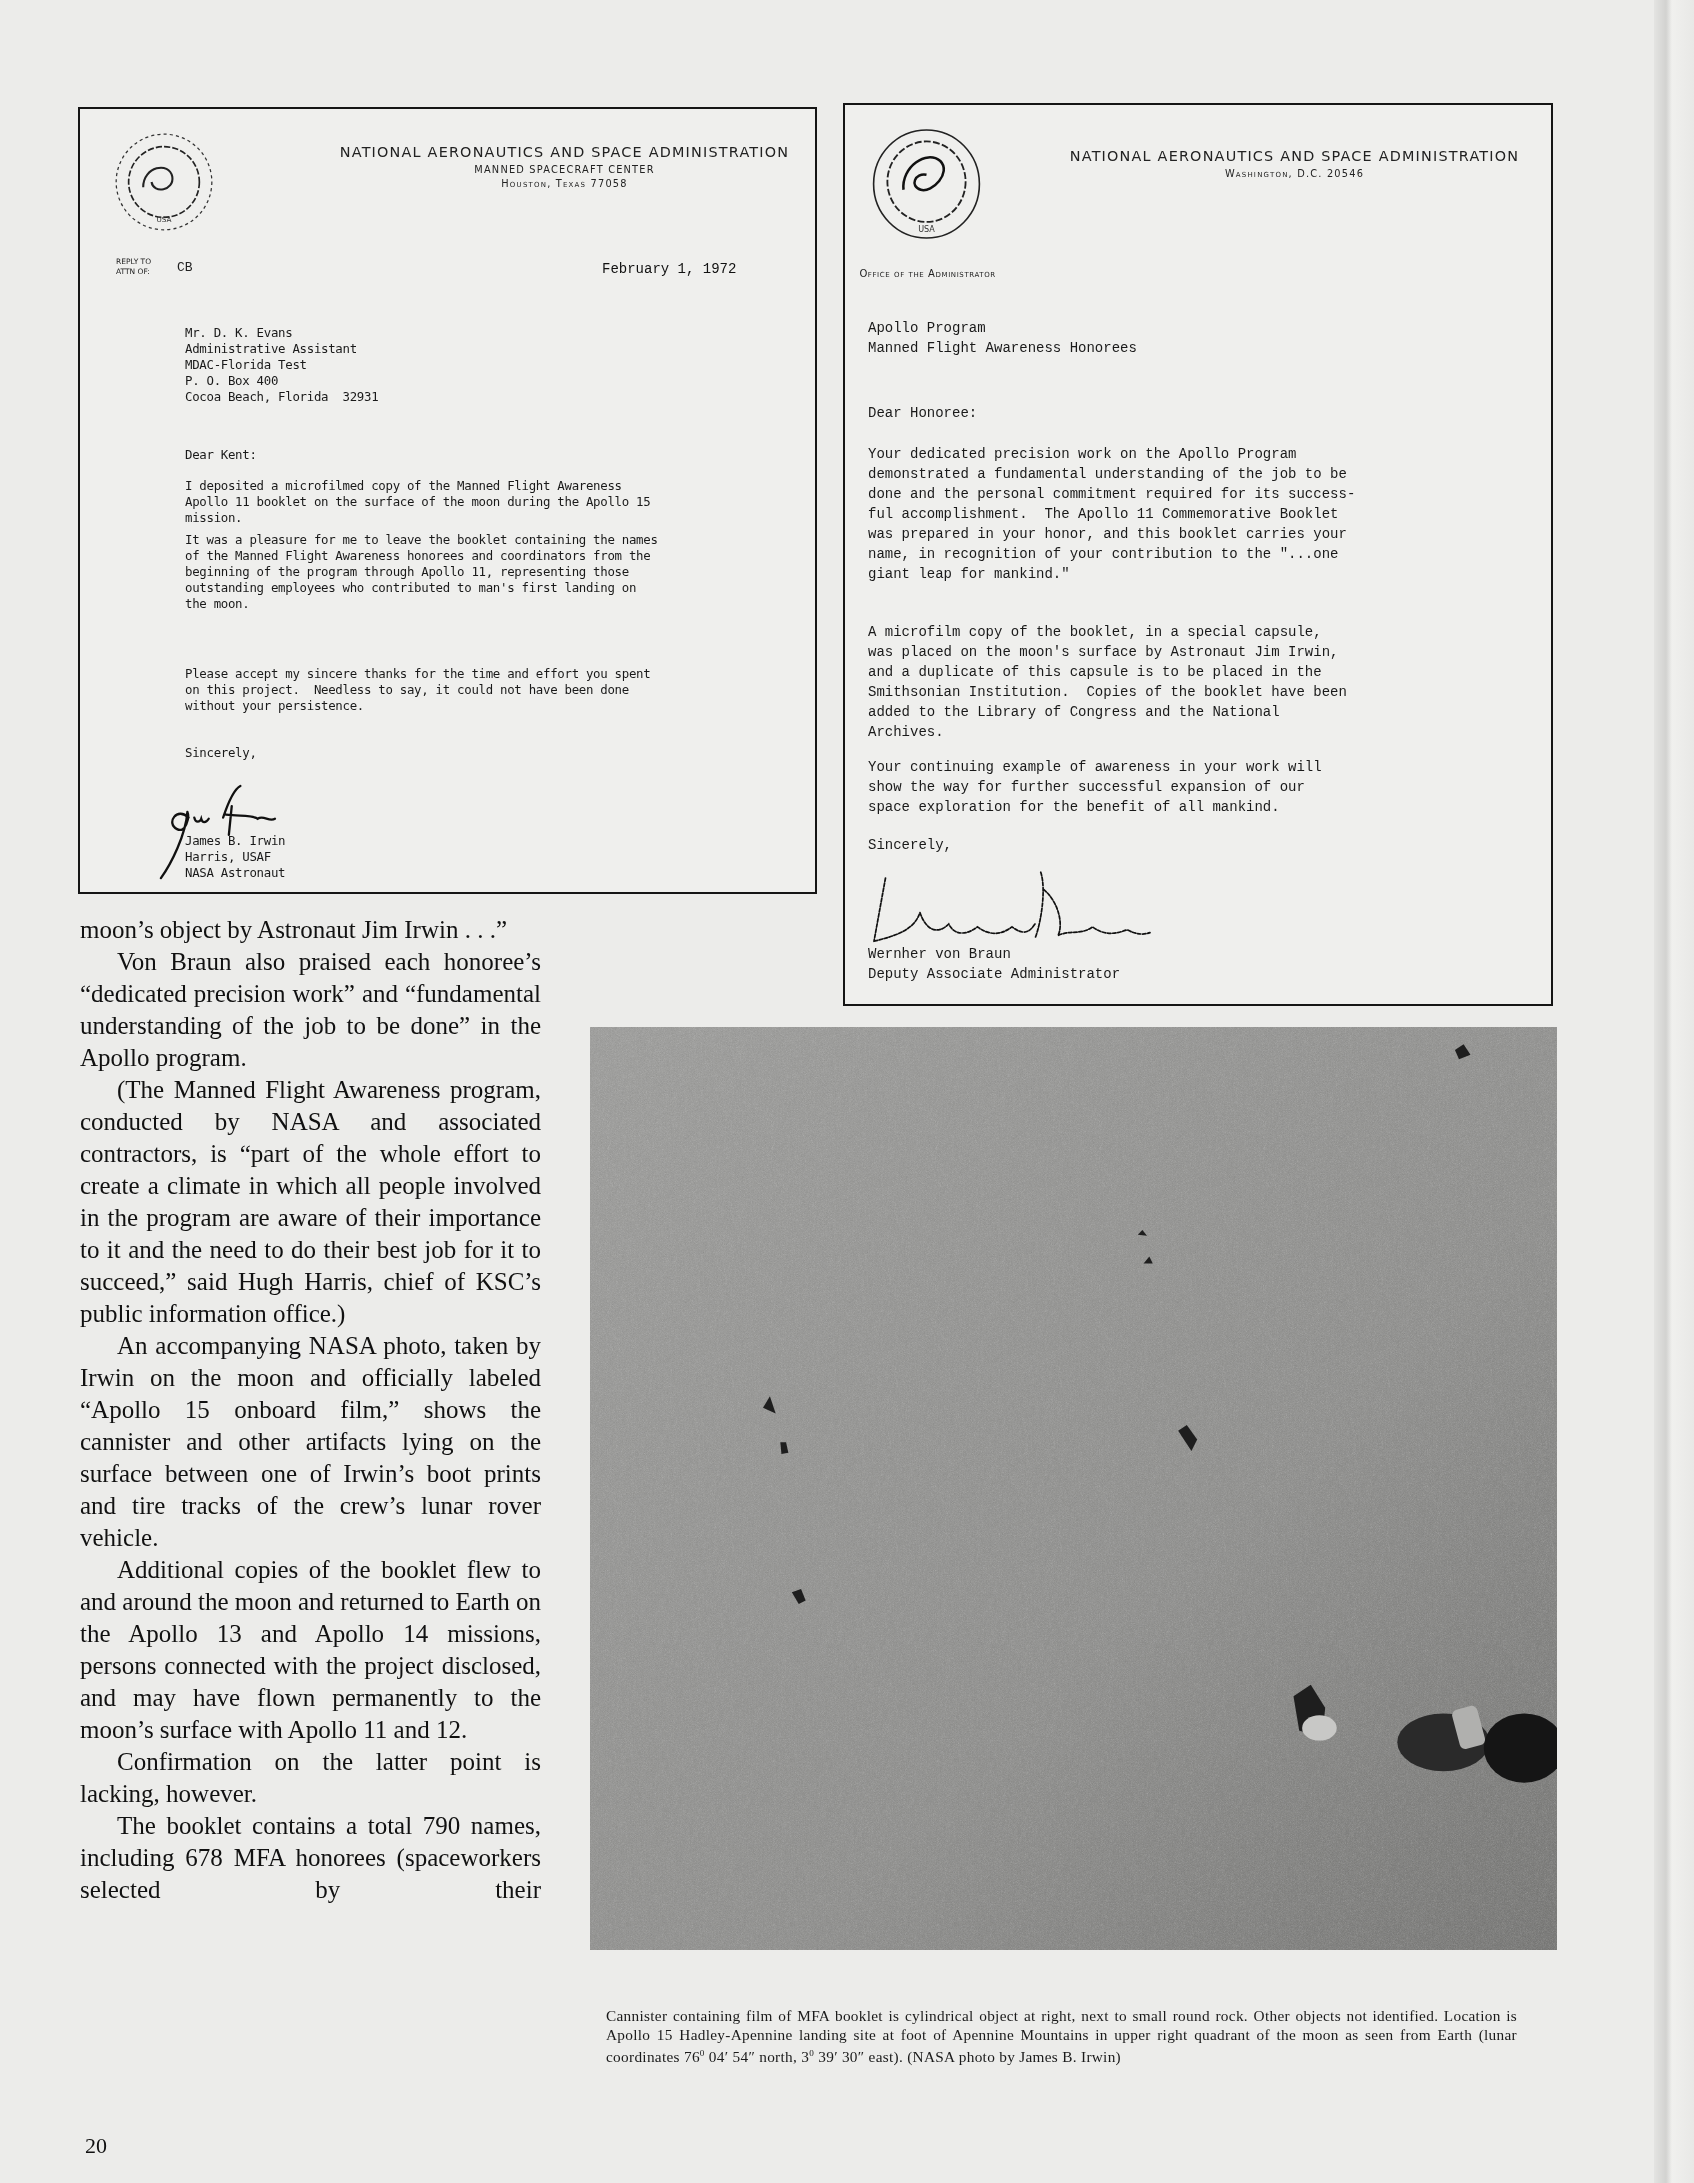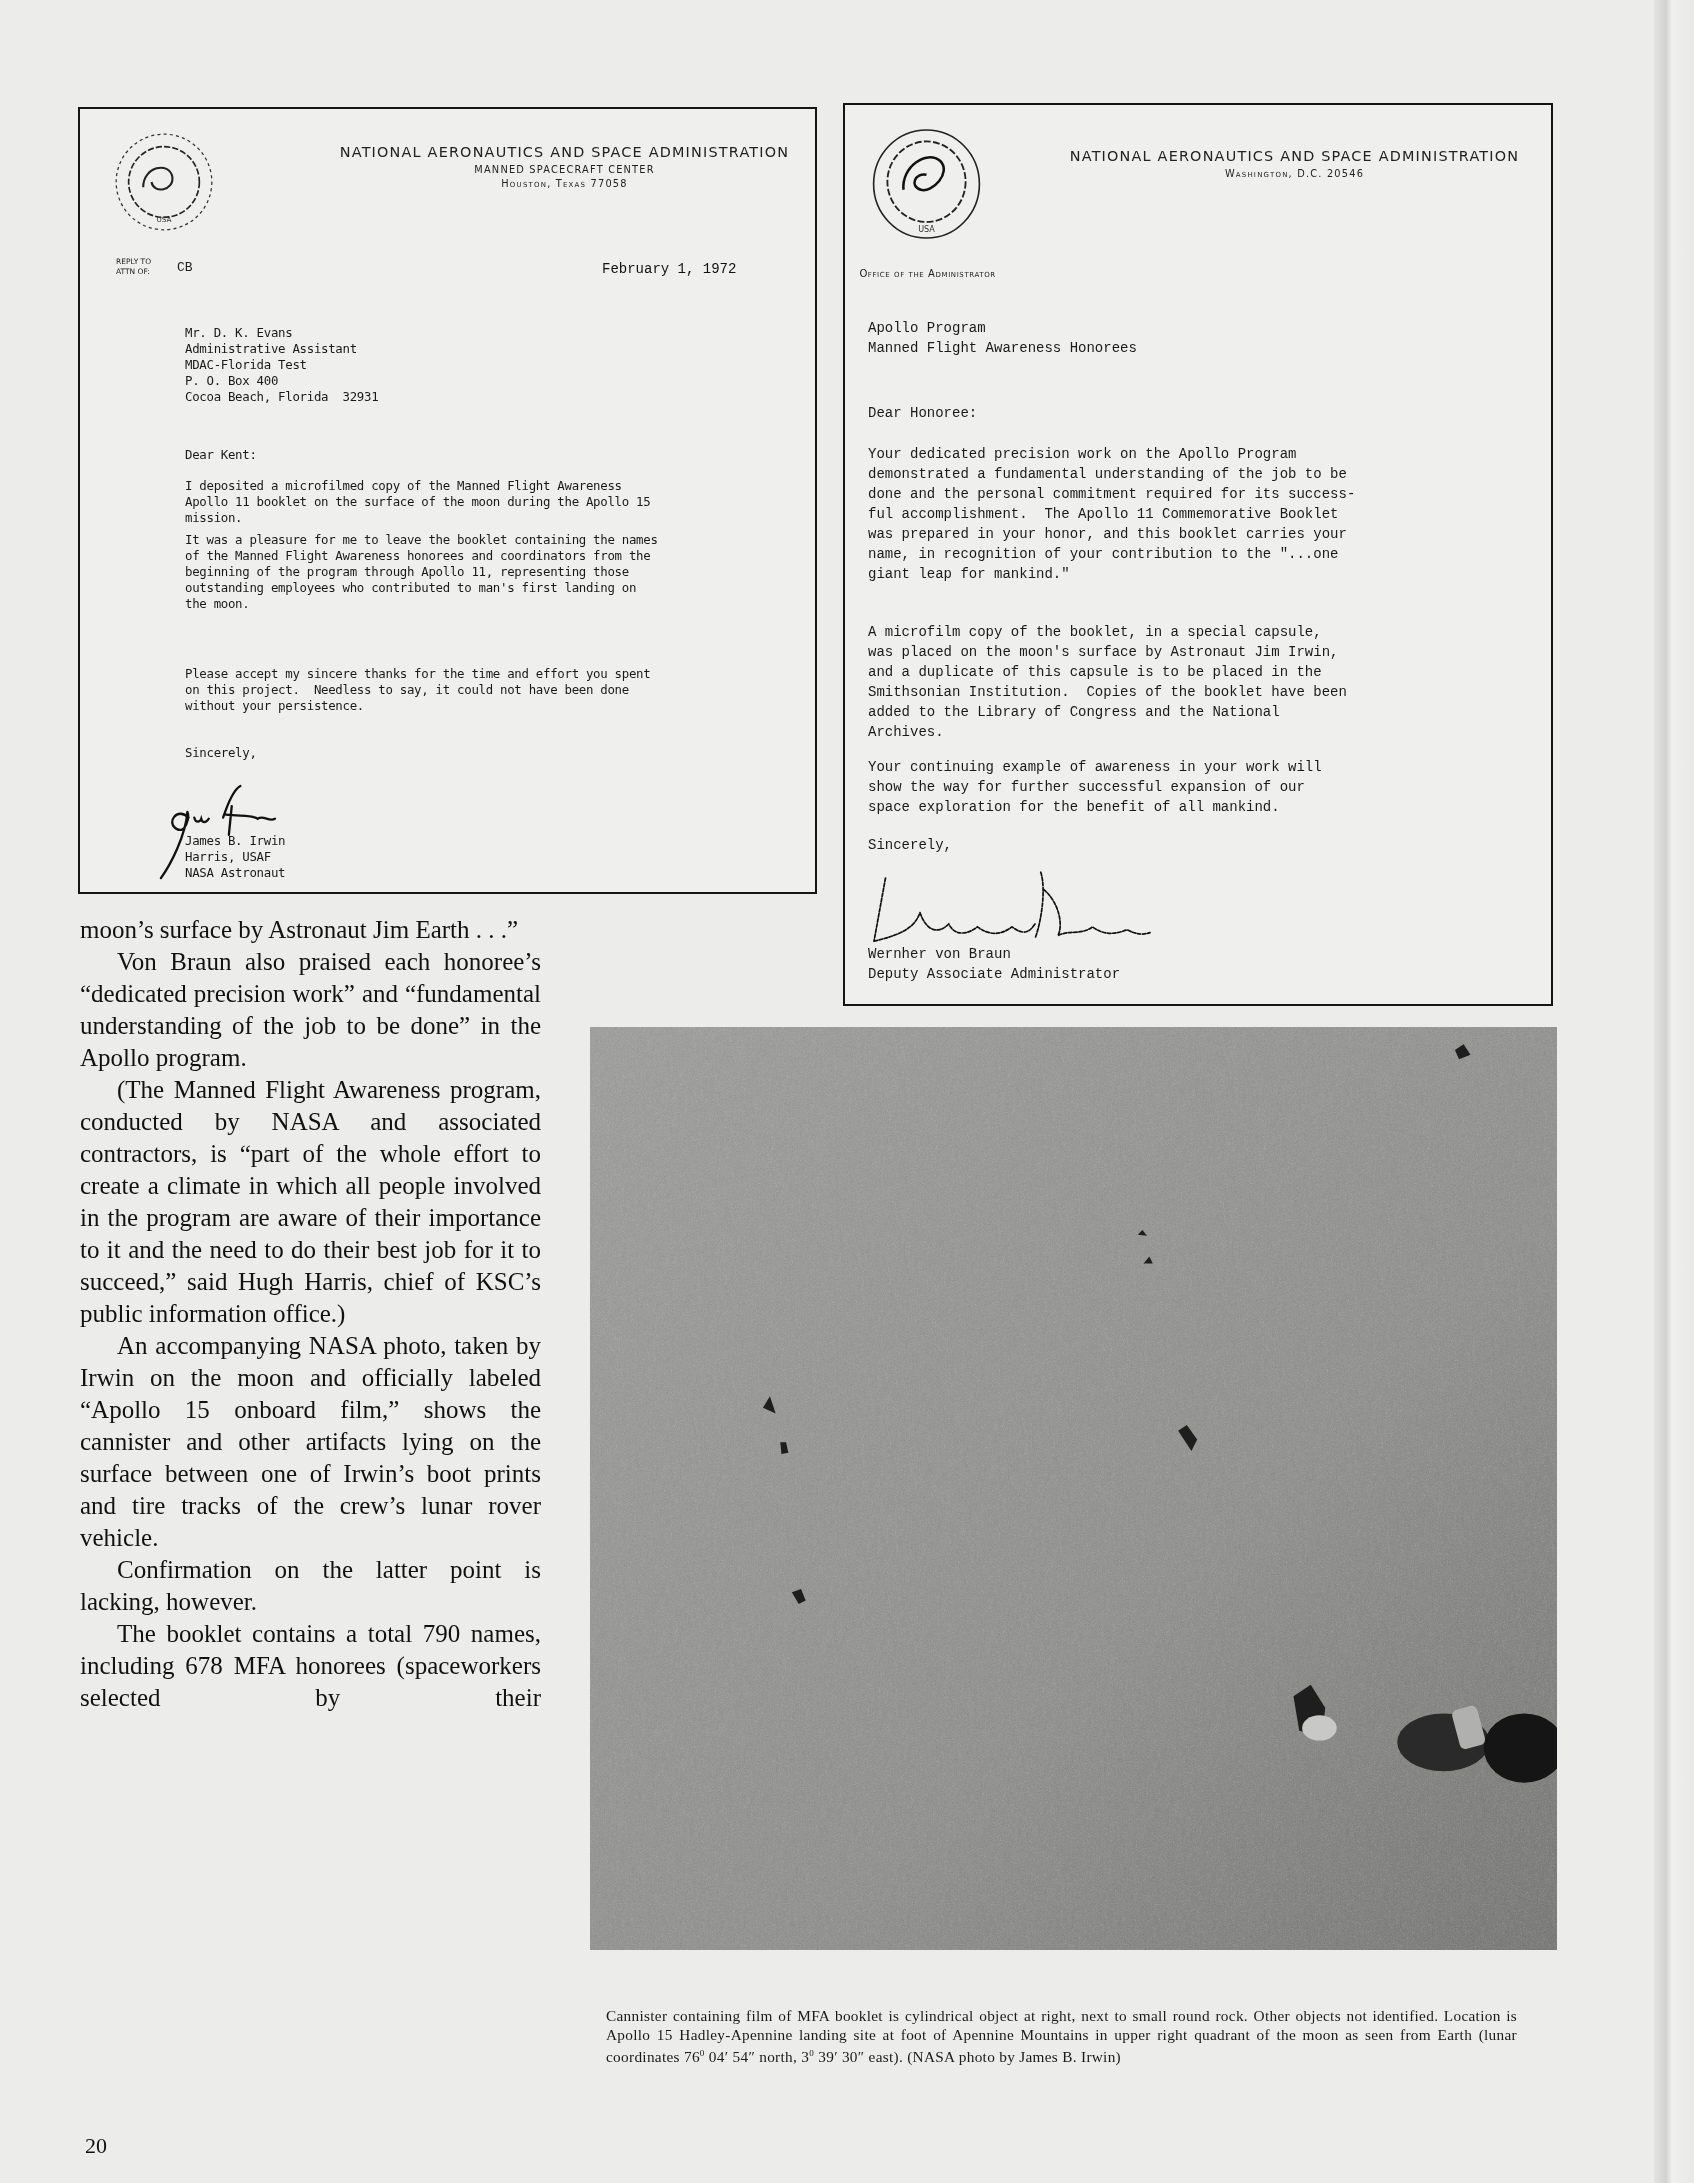--- a/index.html
+++ b/index.html
@@ -196,24 +196,25 @@
 space exploration for the benefit of all mankind.</div>
   <div class="block mono2" id="l2-closing">Sincerely,</div>
   <svg class="sig2" viewBox="0 0 520 160">
     <path d="M40 40 L20 150 M20 150 C60 140, 90 130, 100 100 C110 130, 130 140, 150 120 C160 140, 180 140, 200 125 C220 140, 240 140, 260 125 C280 140, 290 135, 300 120 M310 30 C320 60, 310 120, 300 145 M315 60 C340 80, 350 120, 340 140 C360 130, 380 140, 400 125 C420 140, 440 138, 460 130 C480 140, 490 138, 500 135" fill="none" stroke="#111" stroke-width="3" stroke-dasharray="6 3" stroke-linecap="round"></path>
   </svg>
   <div class="block mono2" id="l2-signer">Wernher von Braun
 Deputy Associate Administrator</div>
 </div>
 
 <div class="article">
-  <p class="last" style="text-align-last:left">moon’s surface by Astronaut Jim Earth . . .”</p>
+  <p class="last" style="text-align-last:left">moon’s object by Astronaut Jim Irwin . . .”</p>
   <p class="ind">Von Braun also praised each honoree’s “dedicated precision work” and “fundamental understanding of the job to be done” in the Apollo program.</p>
   <p class="ind">(The Manned Flight Awareness program, conducted by NASA and associated contractors, is “part of the whole effort to create a climate in which all people involved in the program are aware of their importance to it and the need to do their best job for it to succeed,” said Hugh Harris, chief of KSC’s public information office.)</p>
   <p class="ind">An accompanying NASA photo, taken by Irwin on the moon and officially labeled “Apollo 15 onboard film,” shows the cannister and other artifacts lying on the surface between one of Irwin’s boot prints and tire tracks of the crew’s lunar rover vehicle.</p>
+  <p class="ind">Additional copies of the booklet flew to and around the moon and returned to Earth on the Apollo 13 and Apollo 14 missions, persons connected with the project disclosed, and may have flown permanently to the moon’s surface with Apollo 11 and 12.</p>
   <p class="ind">Confirmation on the latter point is lacking, however.</p>
   <p class="ind last">The booklet contains a total 790 names, including 678 MFA honorees (spaceworkers selected by their</p>
 </div>
 
 <div class="photo">
   <svg viewBox="0 0 1677 1600" preserveAspectRatio="none">
     <defs>
       <filter id="grain">
         <feTurbulence type="fractalNoise" baseFrequency="0.9" numOctaves="2" result="n"></feTurbulence>
         <feColorMatrix type="saturate" values="0"></feColorMatrix>

